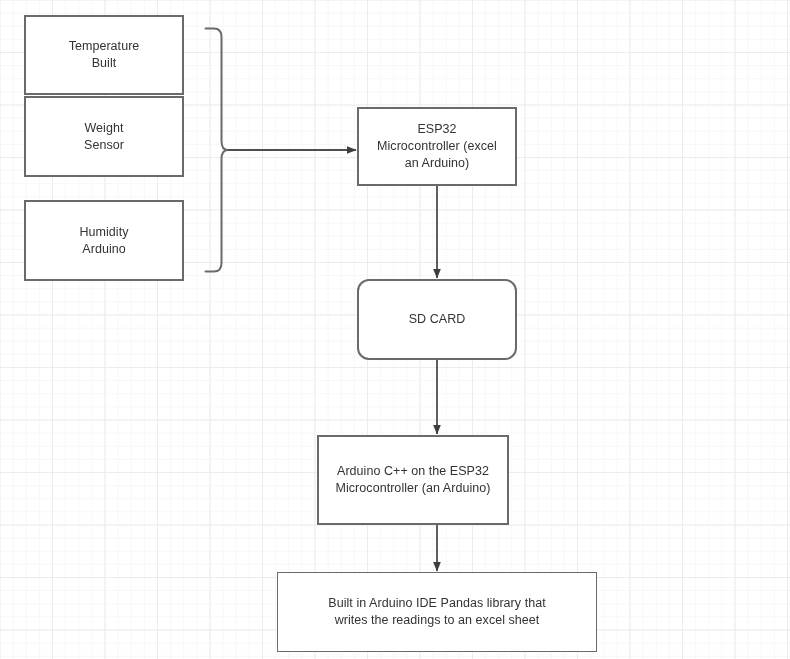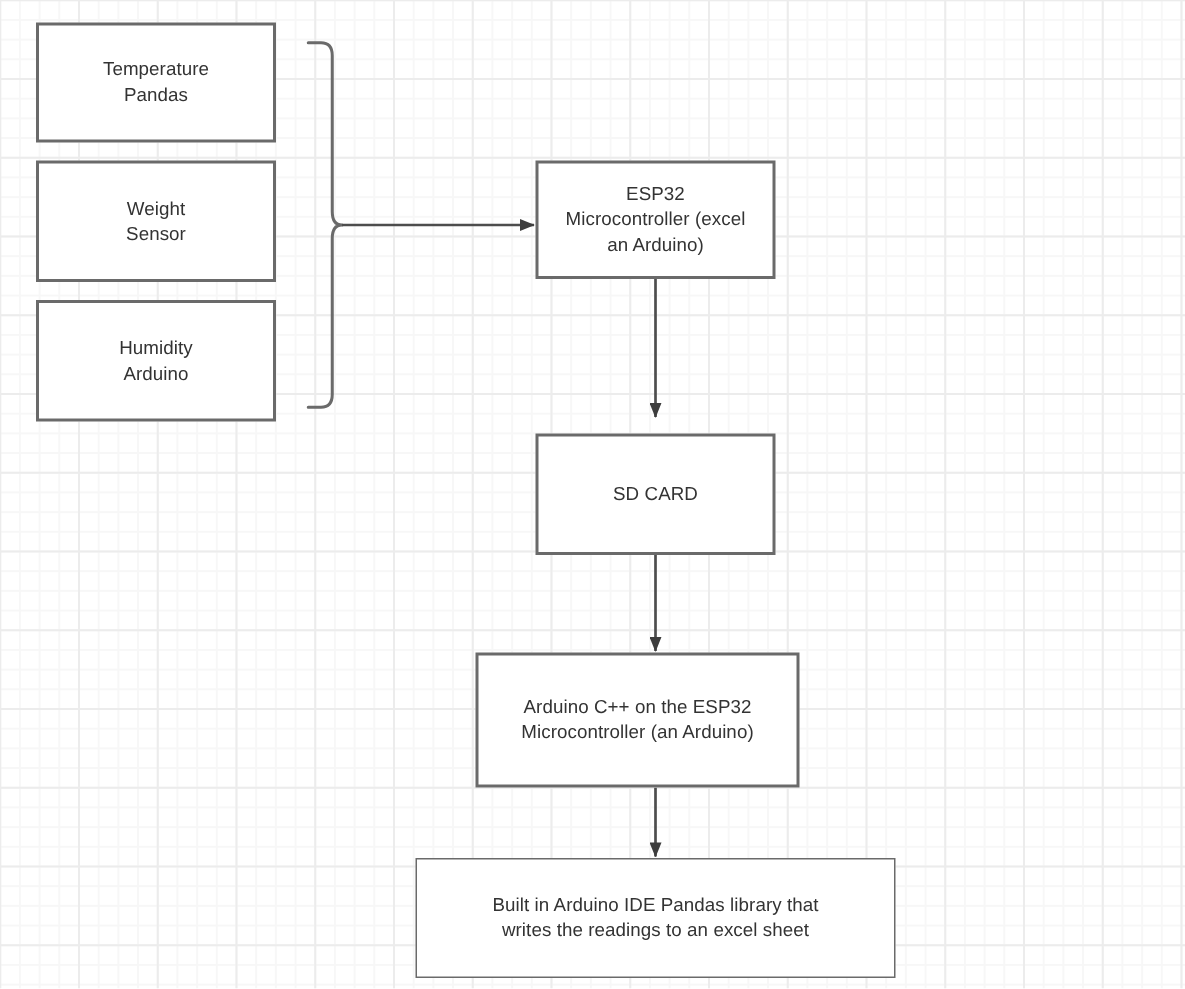--- a/index.html
+++ b/index.html
@@ -51,25 +51,25 @@
     white-space: pre-line;
   }
   .node.thin { border-width: 1.5px; }
   .node-label {
     display: block;
     padding: 0 6px;
     white-space: pre-line;
   }
   
   #node-temperature-sensor { left: 24px;  top: 15px;  width: 160px; height: 80px; }
-  #node-weight-sensor      { left: 24px;  top: 107px; width: 160px; height: 81px; }
+  #node-weight-sensor      { left: 24px;  top: 96px; width: 160px; height: 81px; }
   #node-humidity-sensor    { left: 24px;  top: 200px; width: 160px; height: 81px; }
   #node-esp32              { left: 357px; top: 107px; width: 160px; height: 79px; }
-  #node-sd-card            { left: 357px; top: 289px; width: 160px; height: 81px; }
-  #node-arduino-code       { left: 317px; top: 435px; width: 216px; height: 90px; }
+  #node-sd-card            { left: 357px; top: 279px; width: 160px; height: 81px; border-radius: 12px; }
+  #node-arduino-code       { left: 317px; top: 435px; width: 192px; height: 90px; }
   #node-pandas-writer      { left: 277px; top: 572px; width: 320px; height: 80px; }
 </style>
 </head>
 <body>
 
 <div id="canvas">
 
   <svg id="svg-layer" width="790" height="659" viewBox="0 0 790 659" xmlns="http://www.w3.org/2000/svg">
     <defs>
       <marker id="arrowhead" markerWidth="10" markerHeight="8" refX="9.4" refY="4" orient="auto" markerUnits="userSpaceOnUse">
@@ -101,21 +101,21 @@
       <line x1="437" y1="360" x2="437" y2="434" stroke="#4d4d4d" stroke-width="1.8" marker-end="url(#arrowhead)"></line>
     </g>
 
     <g>
       <line x1="437" y1="525" x2="437" y2="571" stroke="#4d4d4d" stroke-width="1.8" marker-end="url(#arrowhead)"></line>
     </g>
   </svg>
 
   <div class="node" id="node-temperature-sensor">
     <span class="node-label">Temperature
-Pandas</span>
+Built</span>
   </div>
 
   <div class="node" id="node-weight-sensor">
     <span class="node-label">Weight
 Sensor</span>
   </div>
 
   <div class="node" id="node-humidity-sensor">
     <span class="node-label">Humidity
 Arduino</span>

